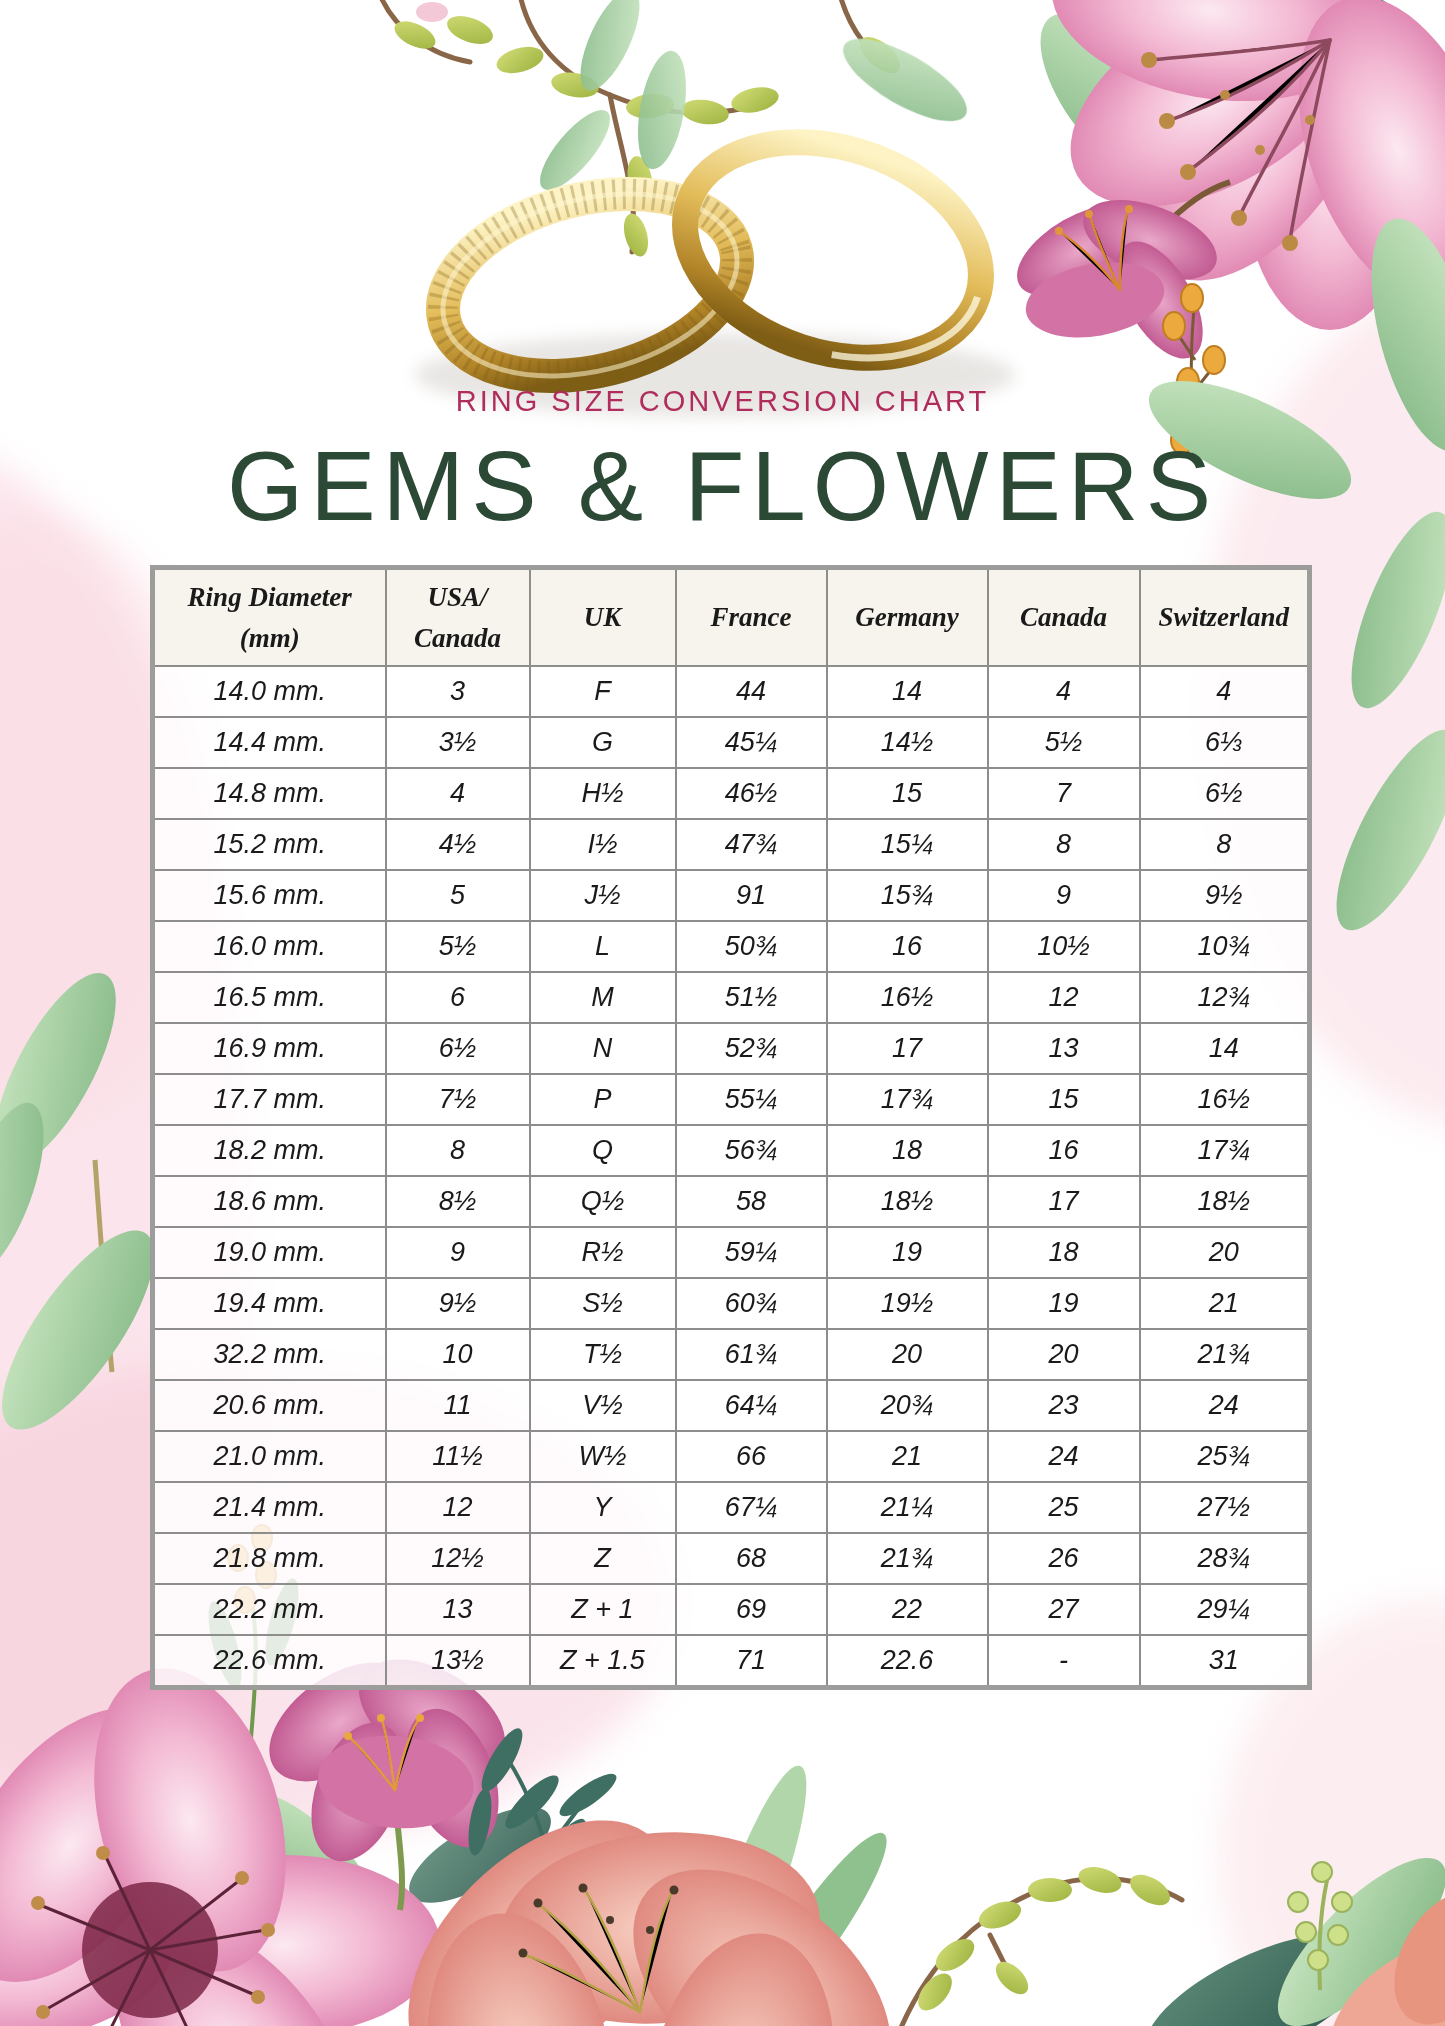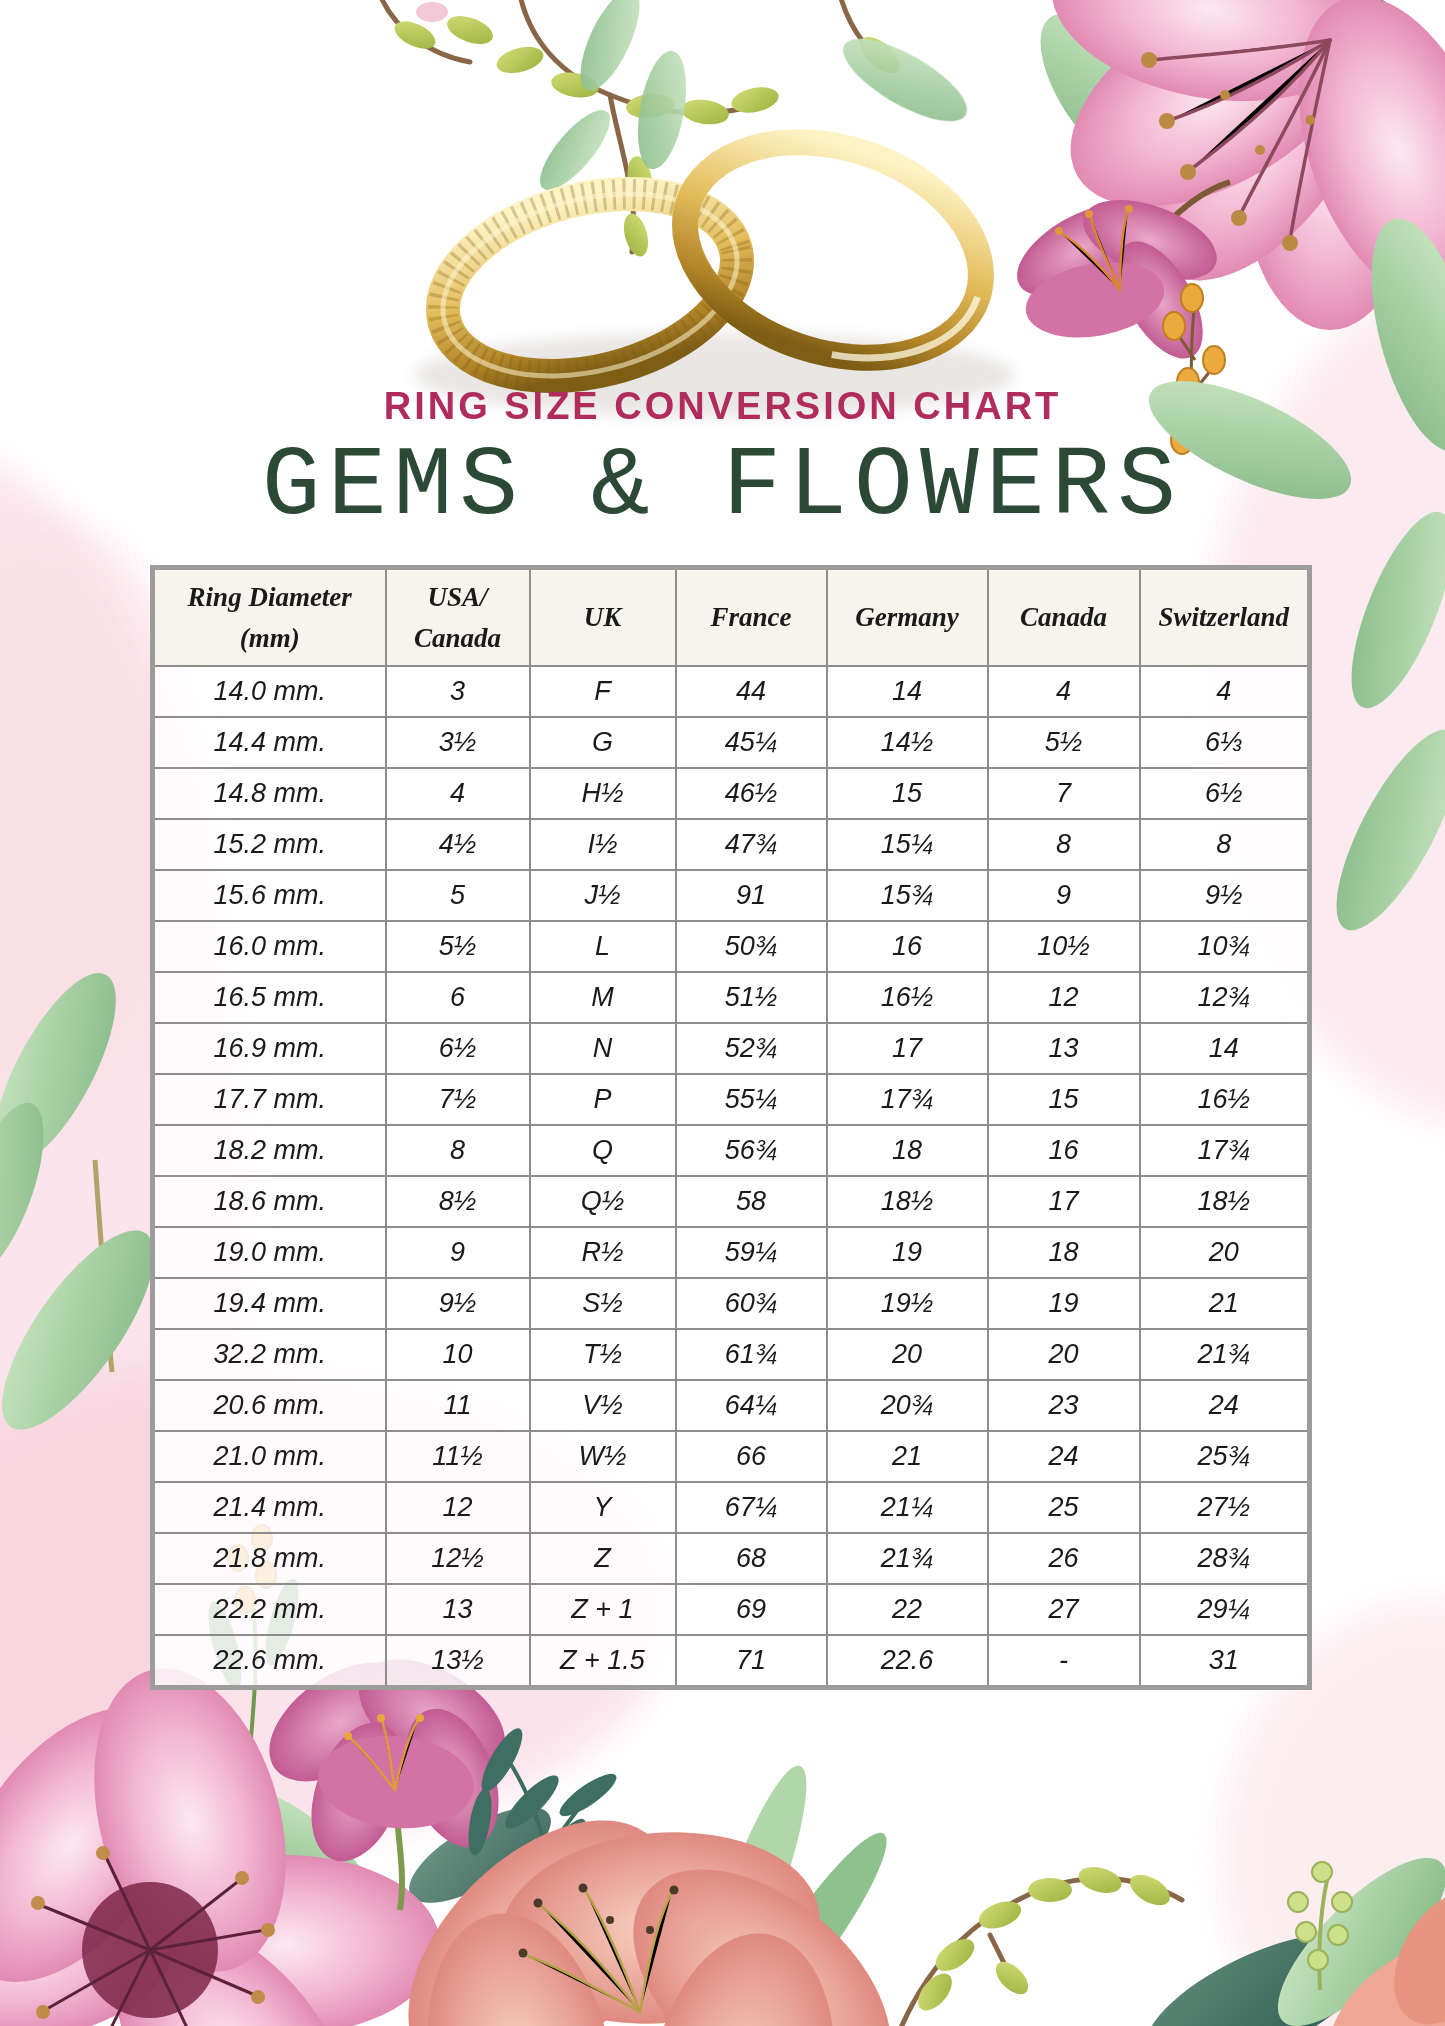--- a/index.html
+++ b/index.html
@@ -10,26 +10,26 @@
     --cell-text:#1a1a1a;
   }
   html,body{margin:0;padding:0;background:#fff;}
   #poster{
     position:relative;width:1445px;height:2026px;overflow:hidden;
     background:#ffffff;font-family:"Liberation Sans",sans-serif;
   }
   #decor-svg{position:absolute;left:0;top:0;z-index:0;}
   .title-wrap{position:absolute;left:0;top:386px;width:1445px;text-align:center;z-index:2;}
   .subtitle{
-    font-family:"Liberation Sans",sans-serif;font-size:38px;font-weight:700;
+    font-family:"Liberation Sans",sans-serif;font-size:29px;font-weight:400;
     letter-spacing:3px;color:var(--subtitle-color);line-height:1.1;
   }
   .main-title{
-    font-family:Liberation Mono, monospace;font-size:98px;font-weight:400;
-    letter-spacing:7px;color:var(--title-color);line-height:1.0;margin-top:10px;
+    font-family:Liberation Sans, sans-serif;font-size:98px;font-weight:400;
+    letter-spacing:7px;color:var(--title-color);line-height:1.0;margin-top:19px;
   }
   #size-table{
     position:absolute;left:150px;top:565px;z-index:1;
     border-collapse:collapse;table-layout:fixed;width:1157px;
     border:5px solid var(--frame-color);
     font-style:italic;
   }
   #size-table th,#size-table td{
     border:2px solid var(--grid-color);
     text-align:center;vertical-align:middle;

